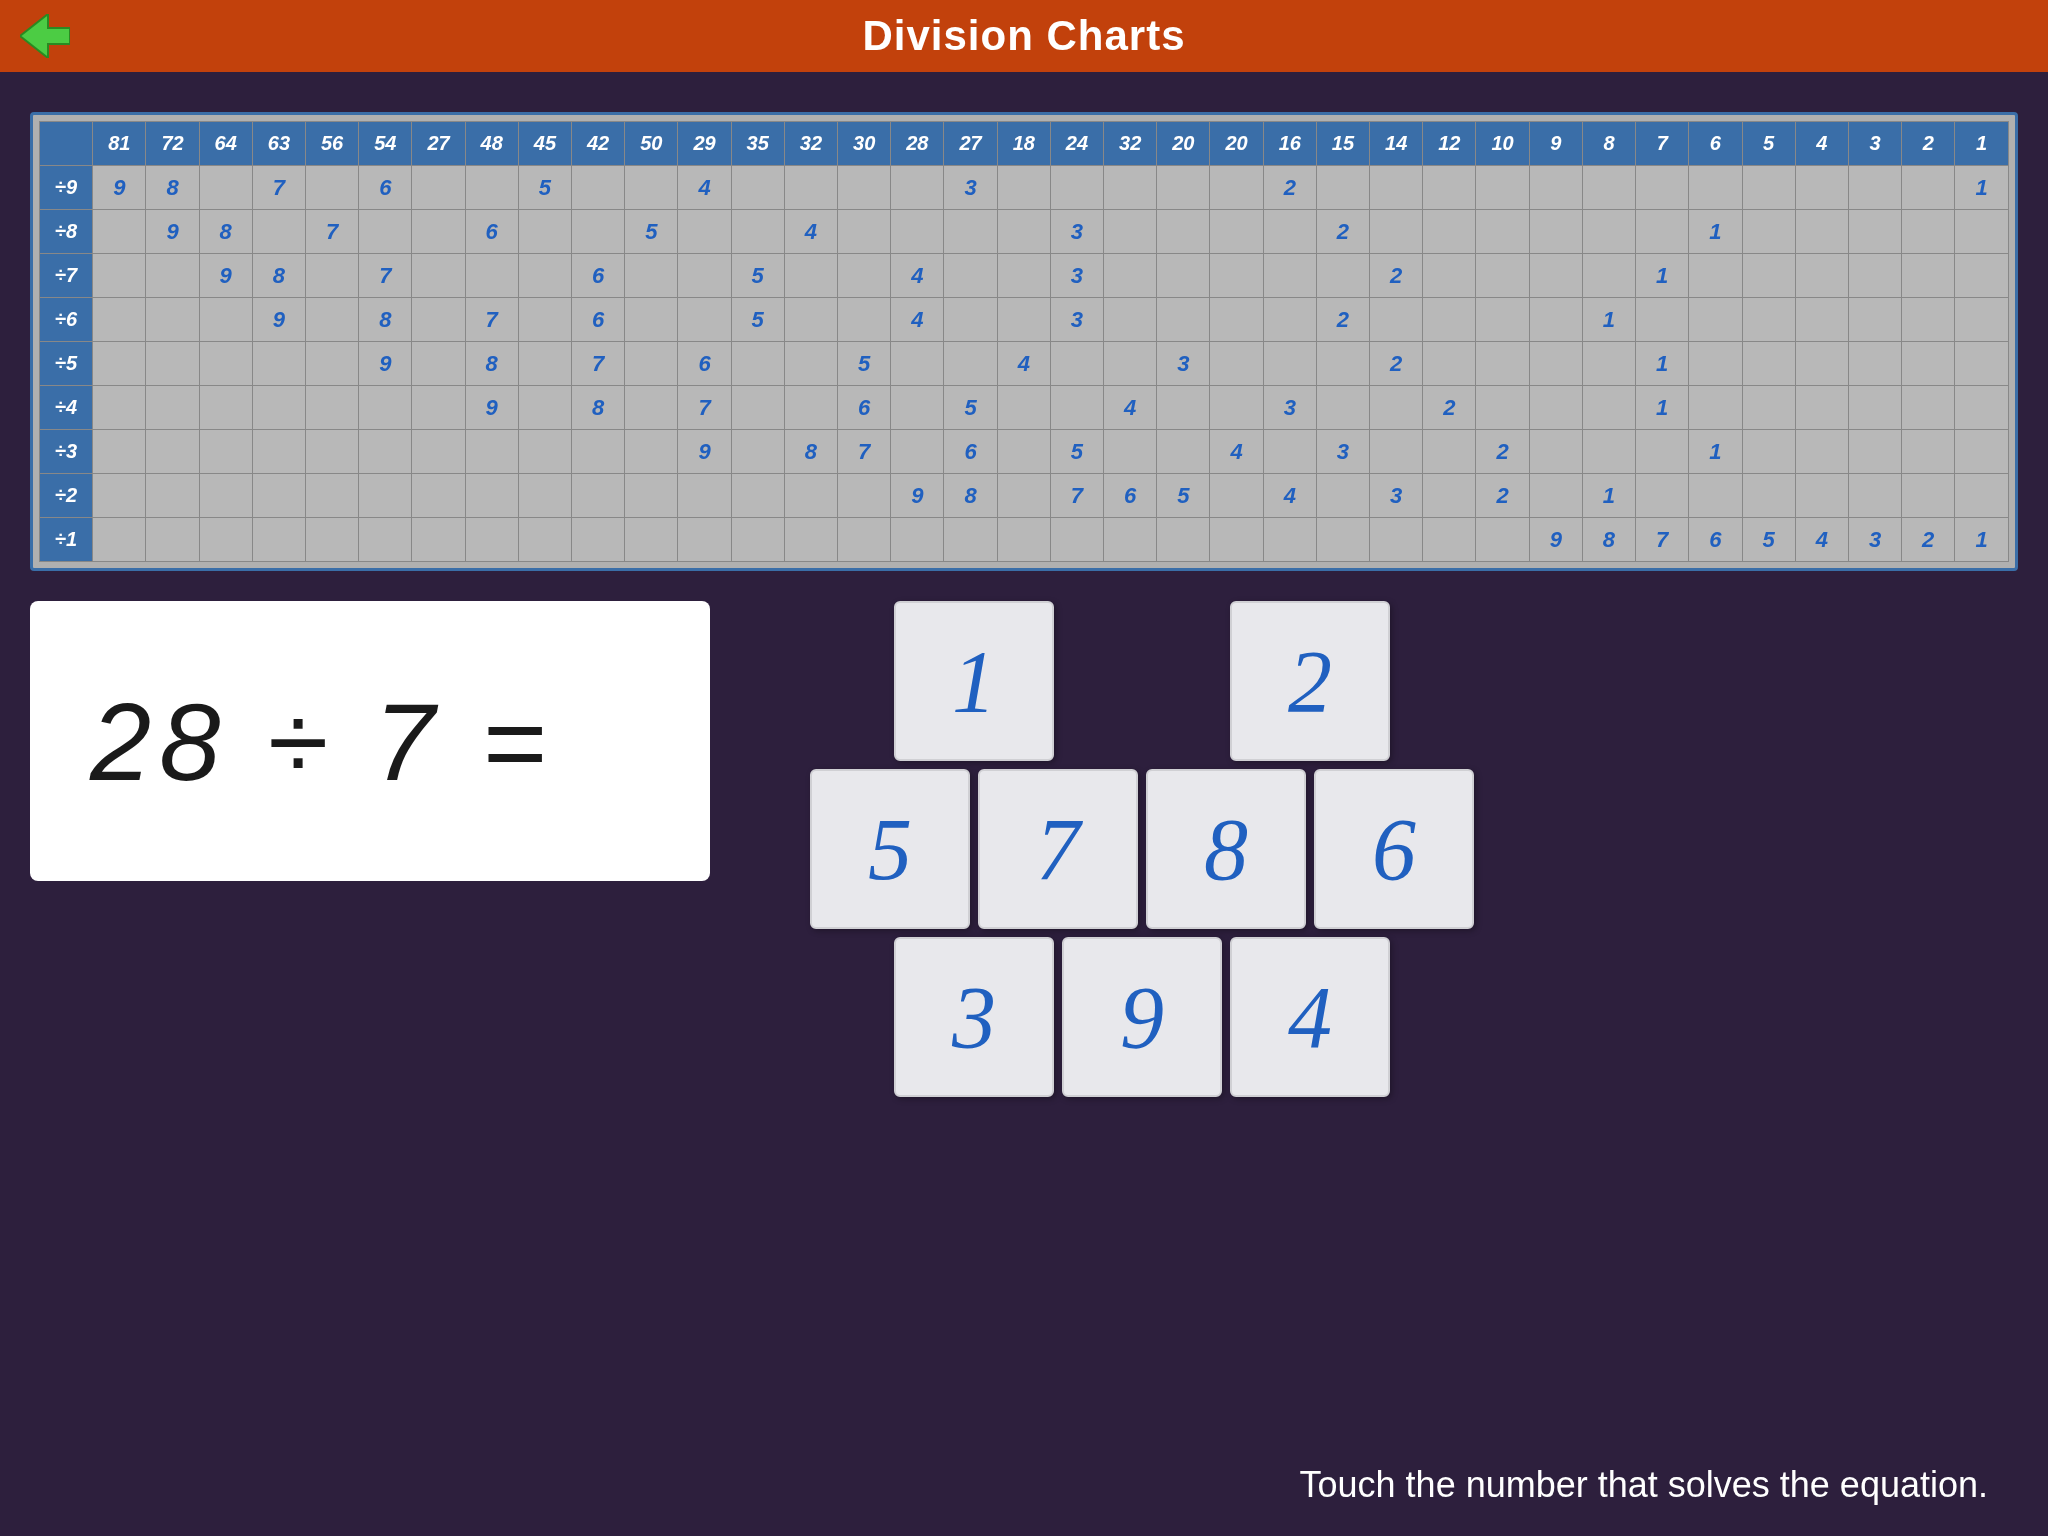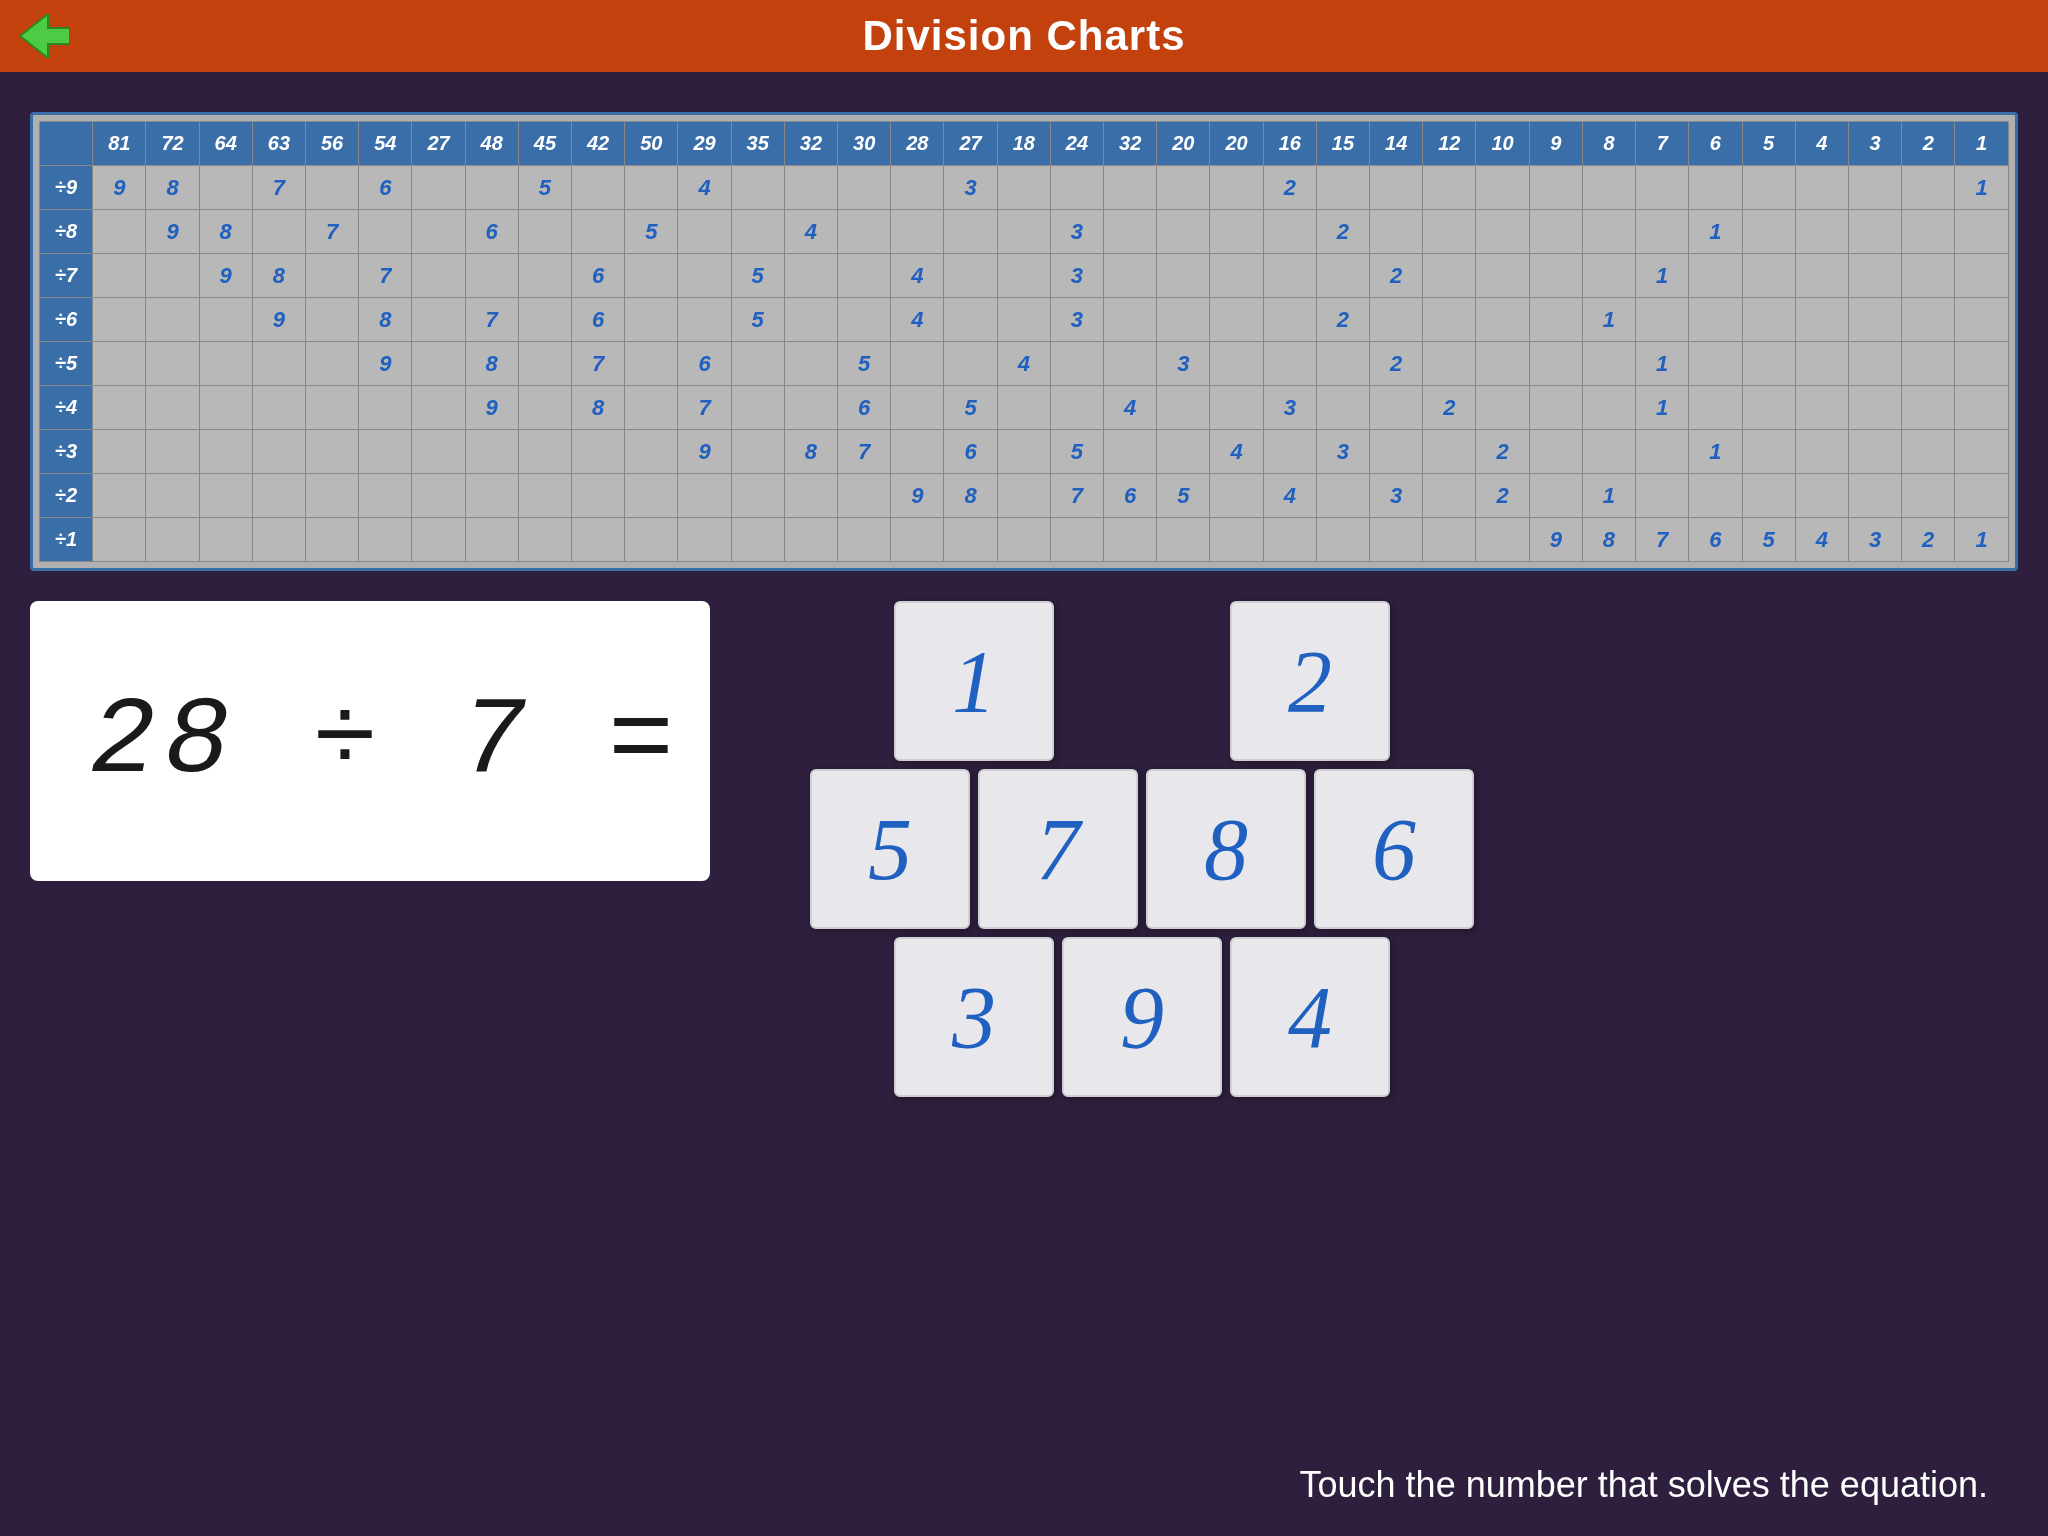--- a/index.html
+++ b/index.html
@@ -99,21 +99,21 @@
       width: 680px;
       height: 280px;
       display: flex;
       align-items: center;
       justify-content: flex-start;
       padding-left: 60px;
     }
     #equation-text {
       font-size: 110px;
       color: #1a1a1a;
-      font-family: Liberation Mono, monospace;
+      font-family: Liberation Sans, sans-serif;
       font-style: italic;
       letter-spacing: 8px;
     }
 
     
     #tiles-section {
       display: flex;
       flex-direction: column;
       gap: 8px;
       margin-left: 60px;

